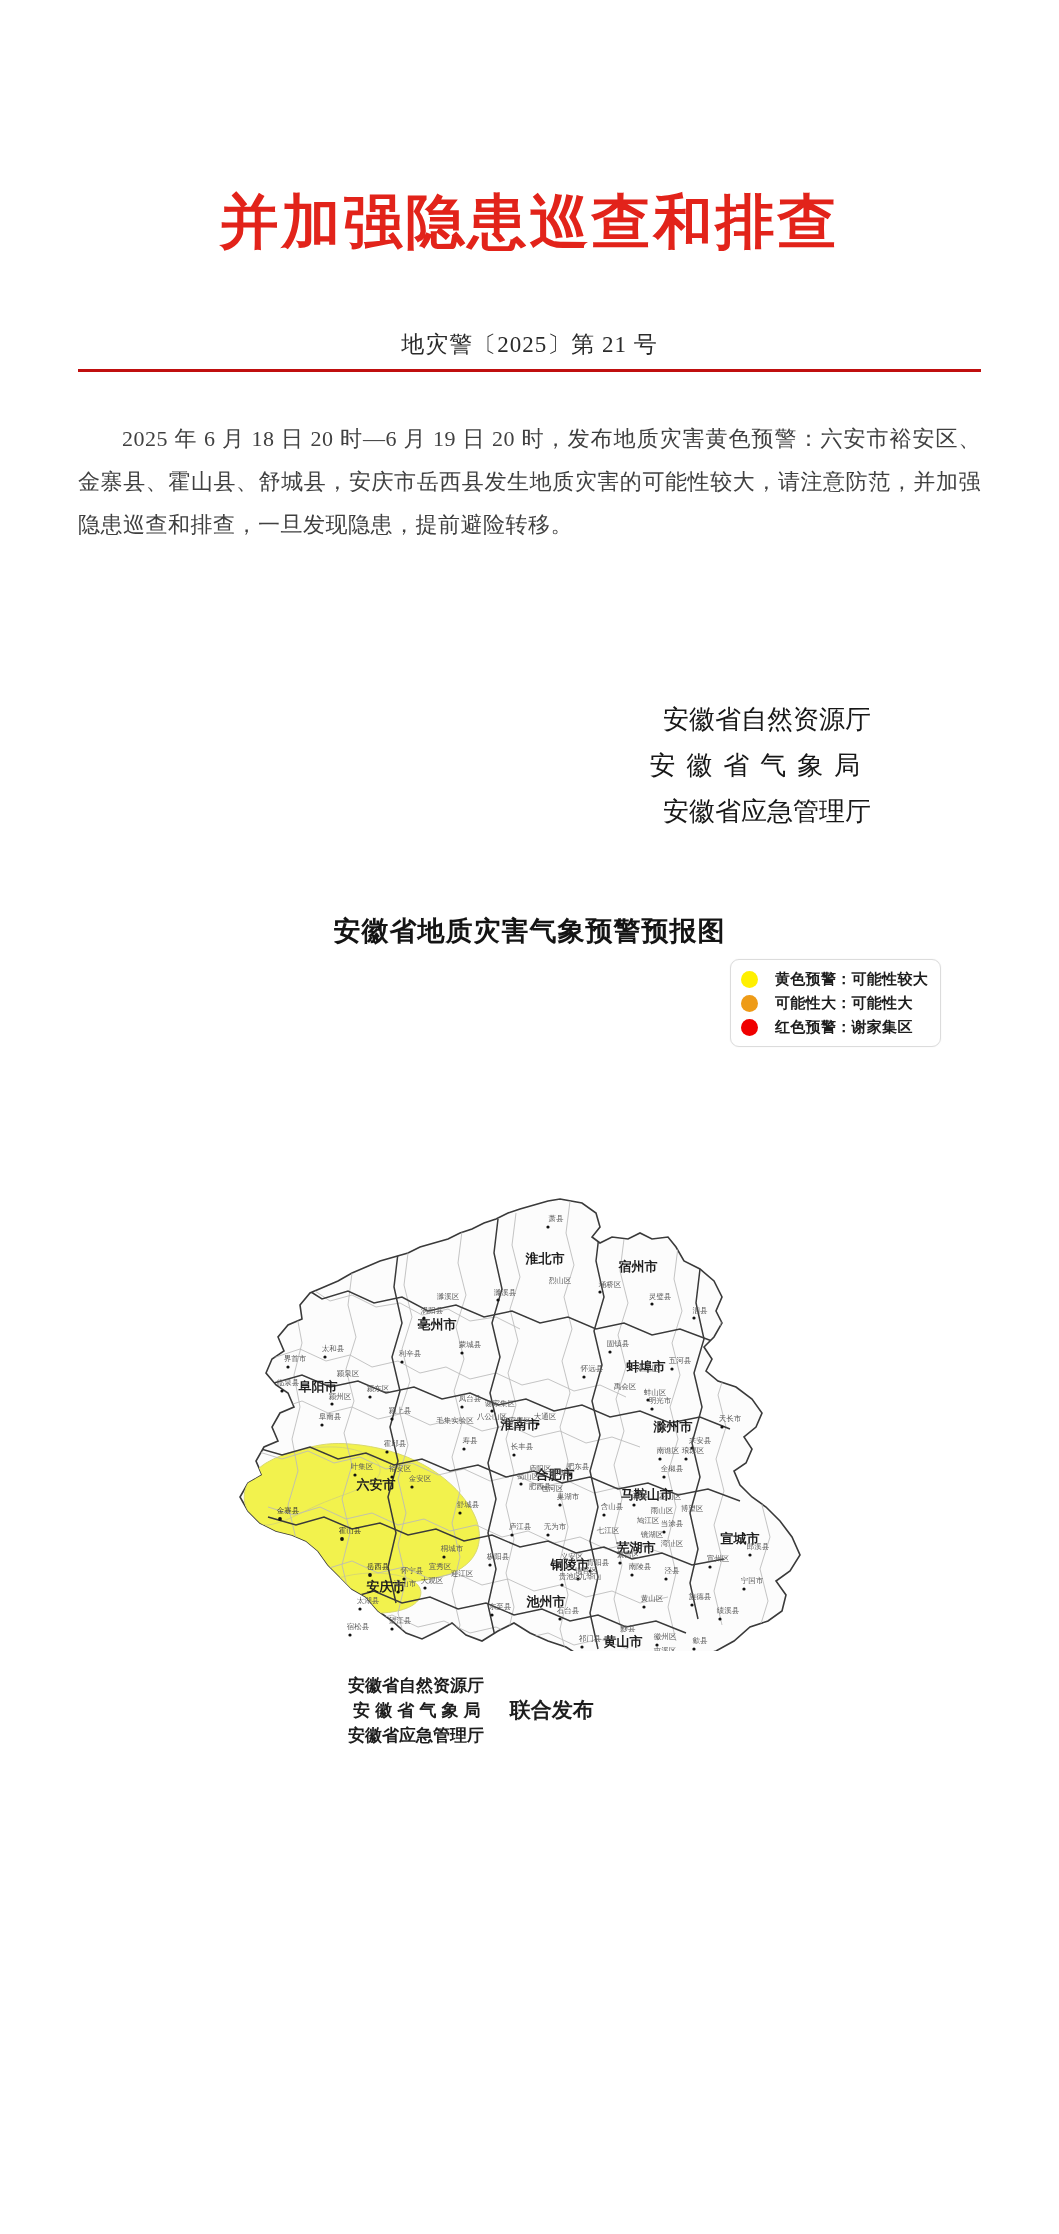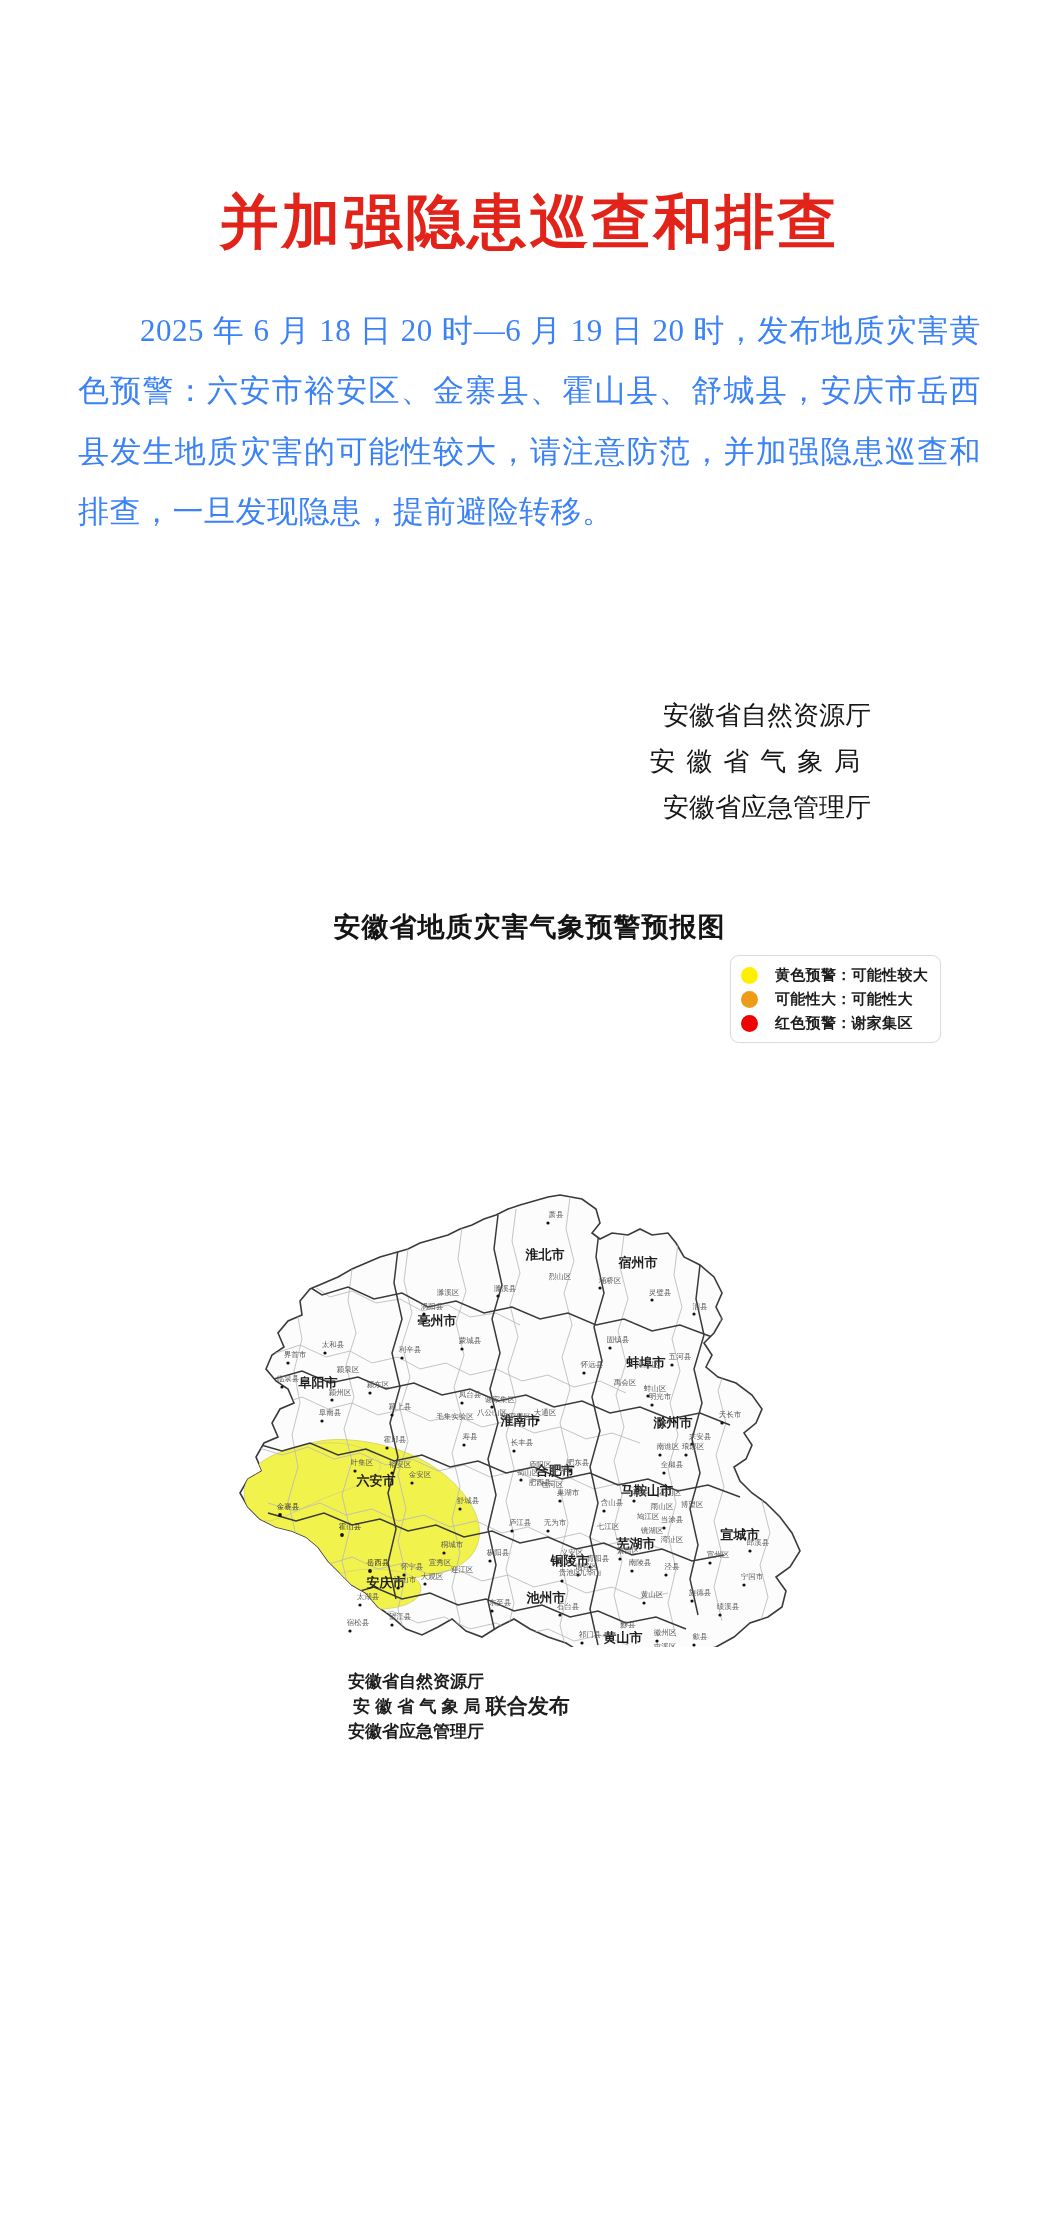--- a/index.html
+++ b/index.html
@@ -47,27 +47,27 @@
   }
   .doc-rule {
     margin-top: 9px;
     height: 3px;
     background: #c00f0f;
     width: 100%;
   }
 
   .doc-body {
     margin-top: 46px;
-    font-size: 31px;
+    font-size: 22px;
     line-height: 1.95;
     text-align: justify;
     text-justify: inter-ideograph;
     text-indent: 2em;
     letter-spacing: 0.5px;
-    color: #3b82f6;
+    color: #404040;
   }
 
   .signature {
     margin-top: 150px;
     text-align: right;
     padding-right: 110px;
     font-size: 26px;
     line-height: 1.78;
     color: #171717;
   }
@@ -164,30 +164,35 @@
   .footer-orgs span { display: block; white-space: nowrap; }
   .footer-spread {
     letter-spacing: 0.30em;
     padding-left: 0.30em;
   }
   .footer-joint {
     font-family: "DejaVu Sans", sans-serif;
     font-weight: 700;
     font-size: 21px;
     color: #1d1d1d;
+    margin-left: 24px;
     white-space: nowrap;
   }
 </style>
 </head>
 <body>
 
 <div class="doc">
 
   <div class="doc-title">并加强隐患巡查和排查</div>
 
+  <div class="doc-number-wrap">
+    <div class="doc-number">地灾警〔2025〕第 21 号</div>
+    <div class="doc-rule"></div>
+  </div>
 
   <div class="doc-body">2025 年 6 月 18 日 20 时—6 月 19 日 20 时，发布地质灾害黄色预警：六安市裕安区、金寨县、霍山县、舒城县，安庆市岳西县发生地质灾害的可能性较大，请注意防范，并加强隐患巡查和排查，一旦发现隐患，提前避险转移。</div>
 
   <div class="signature">
     <span class="sig-line">安徽省自然资源厅</span>
     <span class="sig-line sig-spread">安徽省气象局</span>
     <span class="sig-line">安徽省应急管理厅</span>
   </div>
 </div>
 

